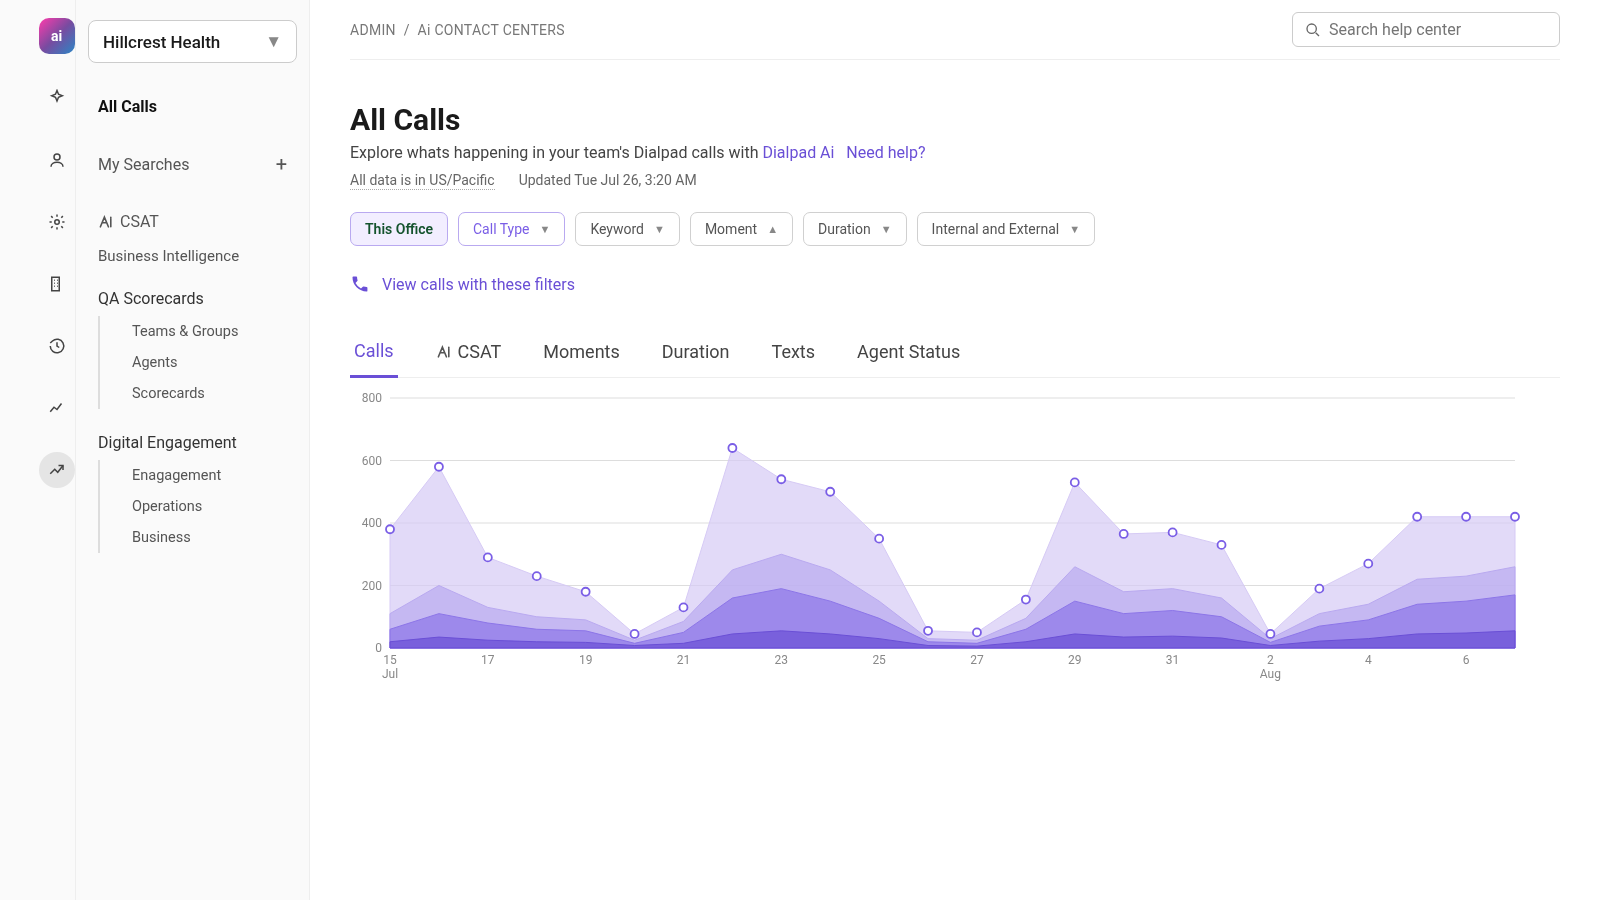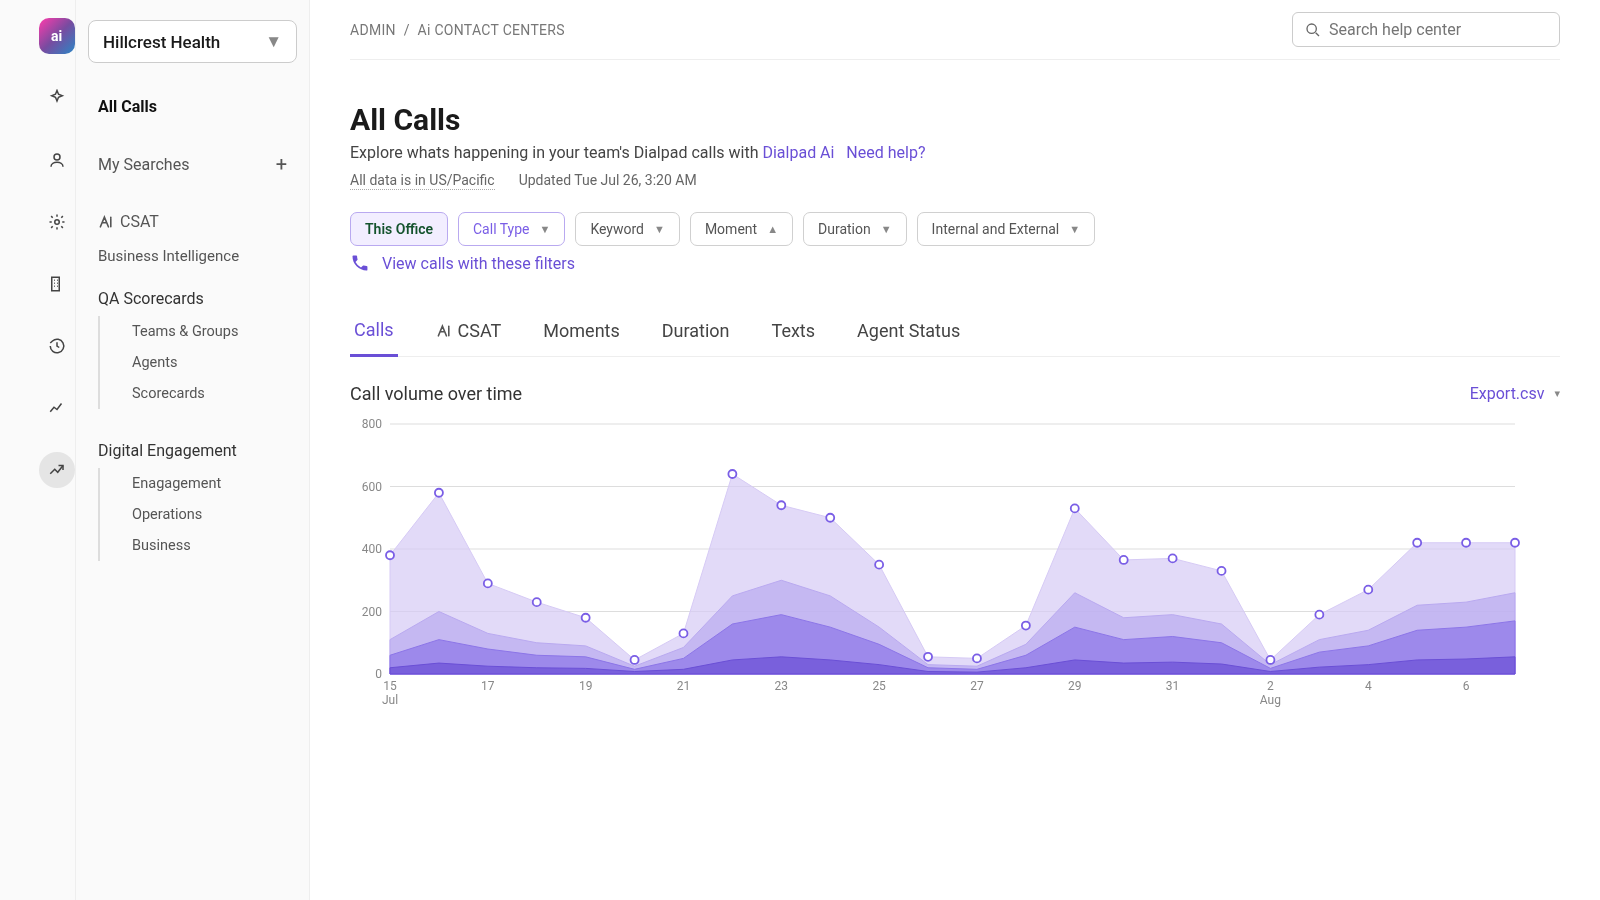--- a/index.html
+++ b/index.html
@@ -24,21 +24,21 @@
 .search { display:flex; align-items:center; gap:8px; border:1px solid #ccc; border-radius:6px; padding:7px 12px; width:268px; color:#888; font-size:16px; }
 .page-title { font-size:30px; font-weight:700; margin-top:42px; }
 .subtitle { font-size:16px; color:#444; margin-top:6px; }
 .subtitle a { color:#6a4fd6; text-decoration:none; }
 .meta { font-size:14px; color:#666; margin-top:10px; display:flex; gap:24px; }
 .meta .dotted { border-bottom:1px dotted #aaa; padding-bottom:1px; }
 .filters { display:flex; gap:10px; margin-top:22px; }
 .chip { display:flex; align-items:center; gap:10px; padding:8px 14px; border:1px solid #d0d0d0; border-radius:7px; font-size:14px; color:#555; cursor:pointer; }
 .chip.sel { border-color:#b9a9f0; background:#f2eeff; color:#14532d; font-weight:600; }
 .chip.sel2 { border-color:#b9a9f0; color:#7a5ee6; }
-.viewlink { display:flex; align-items:center; gap:12px; color:#6a4fd6; font-size:16px; margin-top:7px; cursor:pointer;text-align:right; }
+.viewlink { display:flex; align-items:center; gap:12px; color:#6a4fd6; font-size:16px; margin-top:28px; cursor:pointer;text-align:right; }
 .tabs { display:flex; gap:34px; margin-top:36px; border-bottom:1px solid #eee; }
 .tab { padding:10px 4px 14px; font-size:18px; color:#444; cursor:pointer; display:flex; align-items:center; gap:6px; }
 .tab.active { color:#6a4fd6; border-bottom:3px solid #6a4fd6; margin-bottom:-1px; }
 .chart-head { display:flex; justify-content:space-between; align-items:center; margin-top:26px; }
 .chart-title { font-size:18px; color:#333; }
 .export { color:#6a4fd6; font-size:16px; display:flex; align-items:center; gap:10px; cursor:pointer; }
 .chart { position:relative; height:300px; margin-top:10px; }
 svg { display:block; }
 .caret { font-size:11px; color:#888; }
 </style>
@@ -107,21 +107,21 @@
         </svg>
       <span>CSAT</span>
     </div>
     <div class="nav-item" style="font-size:15px;">Business Intelligence</div>
 
     <div class="nav-item" style="margin-top:8px;color:#333;">QA Scorecards</div>
     <div class="nav-sub">Teams &amp; Groups</div>
     <div class="nav-sub">Agents</div>
     <div class="nav-sub">Scorecards</div>
 
-    <div class="nav-item" style="margin-top:24px;color:#333;">Digital Engagement</div>
+    <div class="nav-item" style="margin-top:16px;color:#333;">Digital Engagement</div>
     <div class="nav-sub">Enagagement</div>
     <div class="nav-sub">Operations</div>
     <div class="nav-sub">Business</div>
   </div>
 
   <div class="main">
     <div class="topbar">
       <div class="breadcrumb">
         <span>ADMIN</span>
         <span style="margin:0 4px;">/</span>
@@ -187,27 +187,20 @@
             <path d="M3 14 L8 2 L13 14 M5 9 H11 M16 4 V14 M16 2 V3" stroke="#555" stroke-width="2" fill="none" stroke-linecap="round"></path>
           </svg>
         <span>CSAT</span>
       </div>
       <div class="tab">Moments</div>
       <div class="tab">Duration</div>
       <div class="tab">Texts</div>
       <div class="tab">Agent Status</div>
     </div>
 
-    <div class="chart-head">
-      <div class="chart-title">Call volume over time</div>
-      <div class="export">
-        <span>Export.csv</span>
-        <span class="caret">▾</span>
-      </div>
-    </div>
 
     <div class="chart">
       <svg id="chart-svg" width="1170" height="300" viewBox="0 0 1170 300">
           <line x1="40" x2="1165" y1="260" y2="260" stroke="#ddd" stroke-width="1"></line>
           <text x="32" y="264" text-anchor="end" font-size="12" fill="#888">0</text>
           <line x1="40" x2="1165" y1="197.5" y2="197.5" stroke="#ddd" stroke-width="1"></line>
           <text x="32" y="201.5" text-anchor="end" font-size="12" fill="#888">200</text>
           <line x1="40" x2="1165" y1="135" y2="135" stroke="#ddd" stroke-width="1"></line>
           <text x="32" y="139" text-anchor="end" font-size="12" fill="#888">400</text>
           <line x1="40" x2="1165" y1="72.5" y2="72.5" stroke="#ddd" stroke-width="1"></line>

